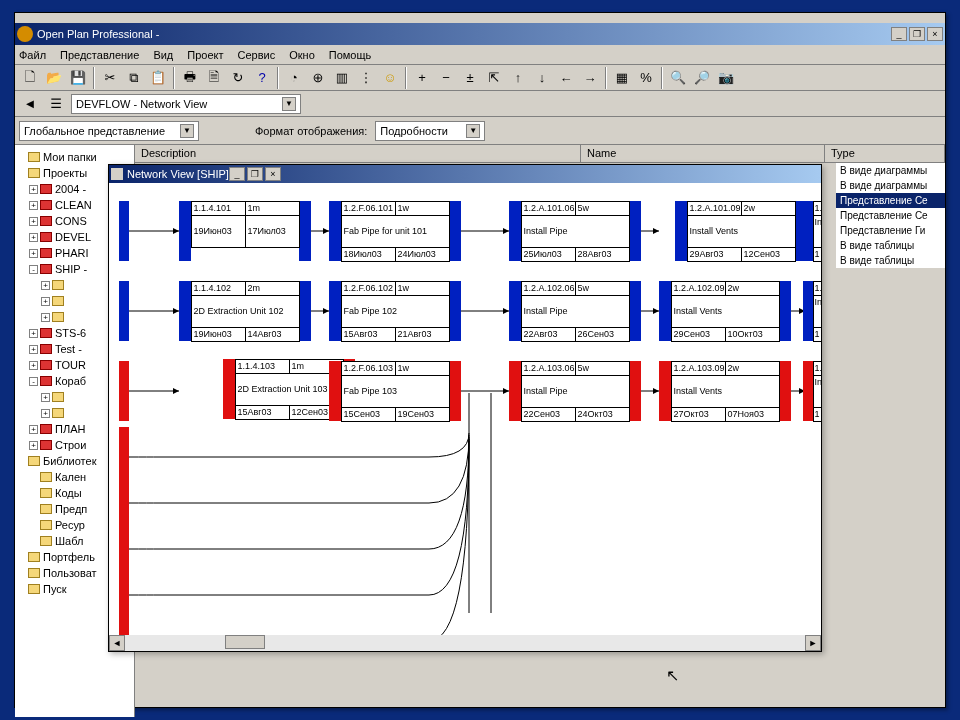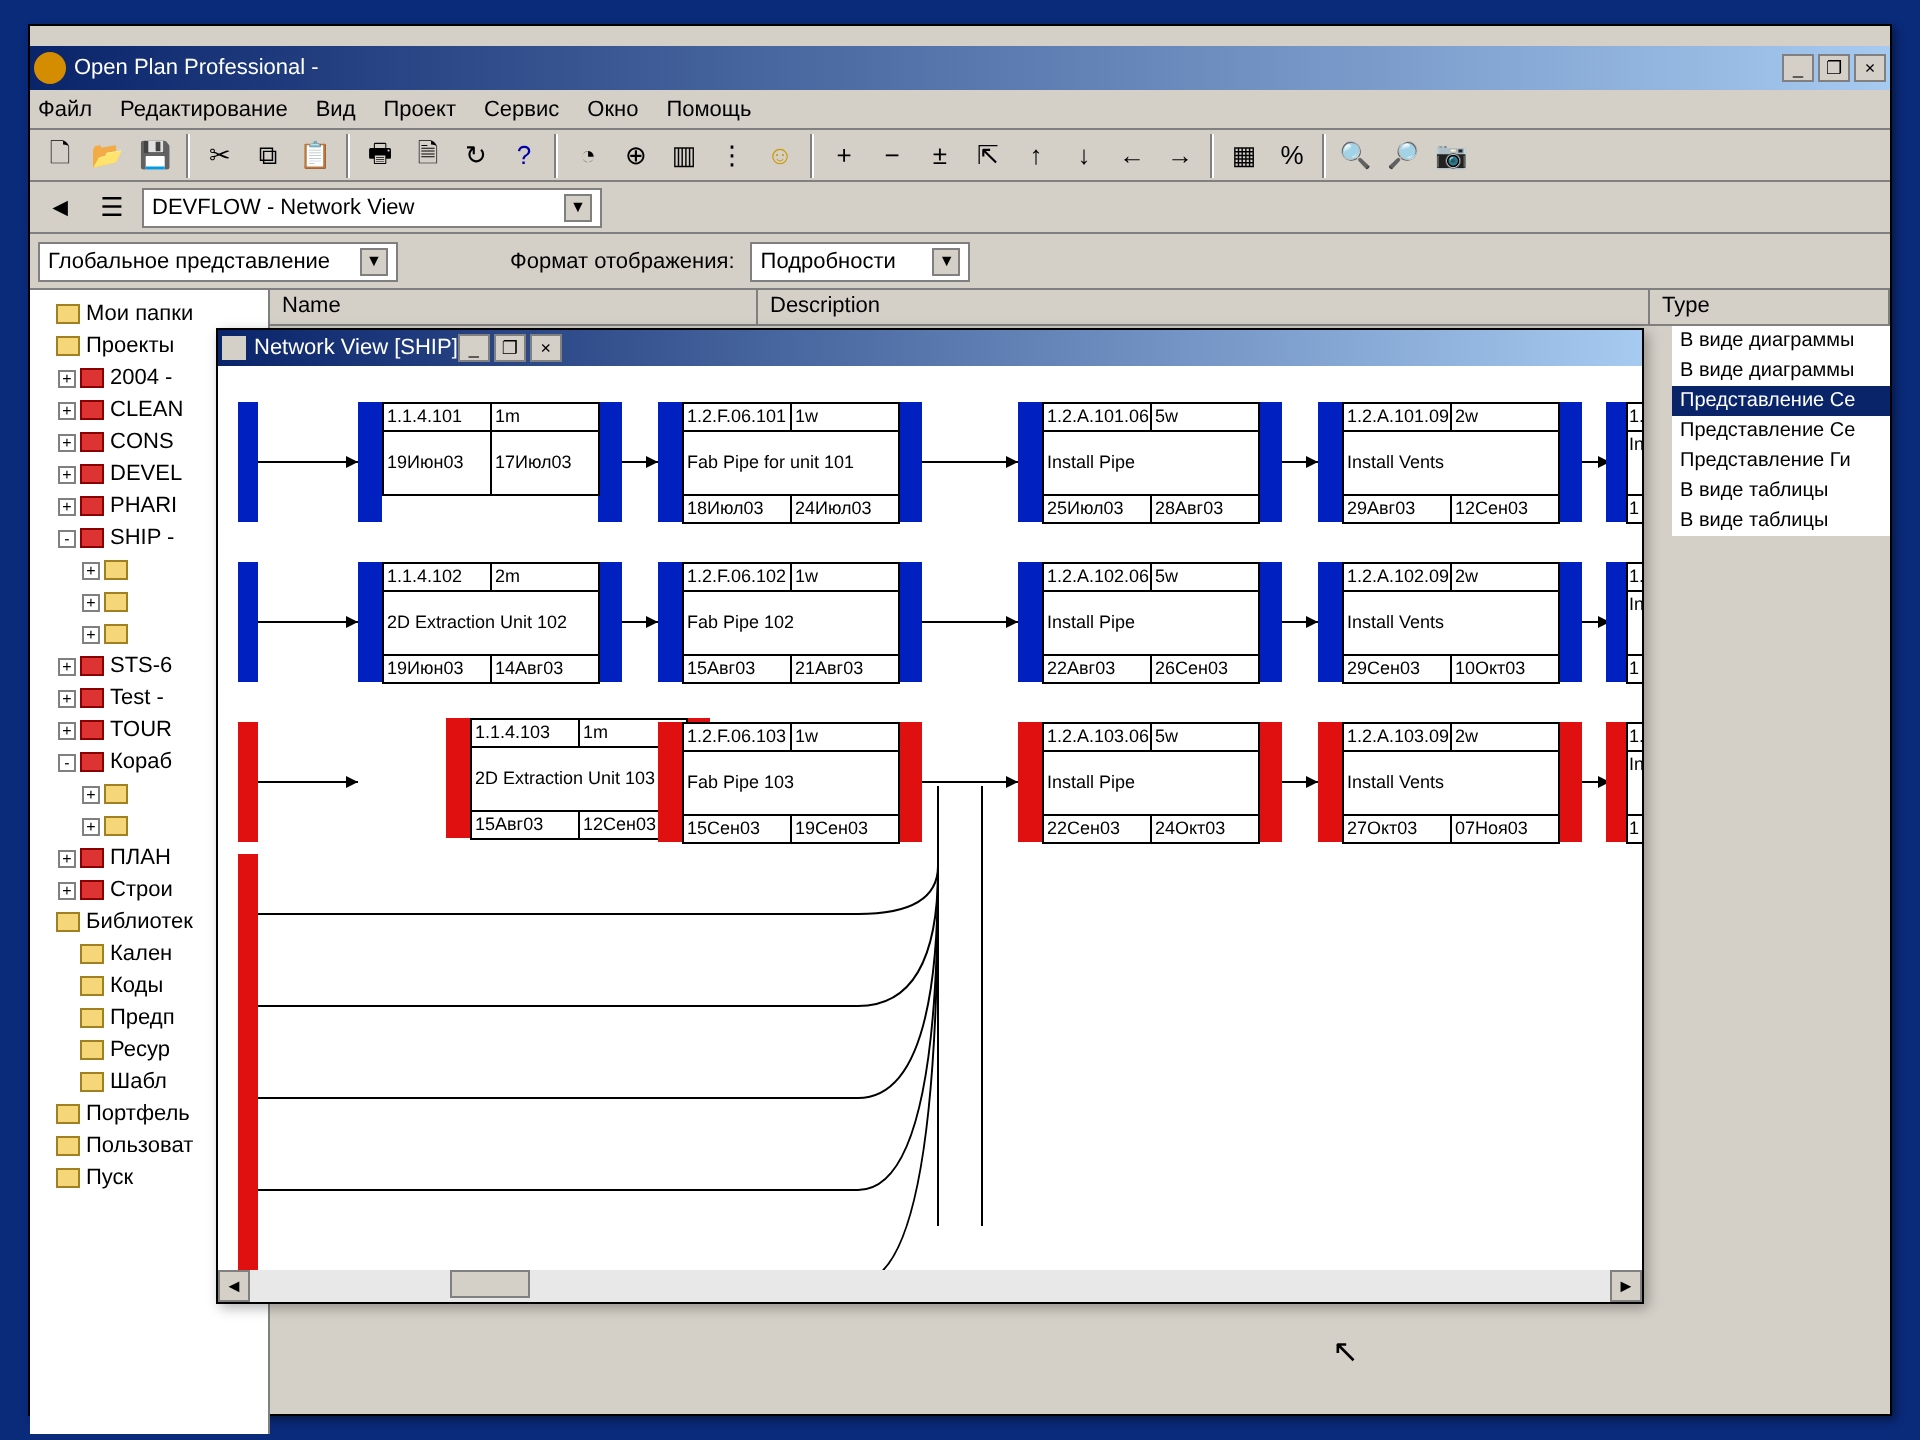--- a/index.html
+++ b/index.html
@@ -70,21 +70,21 @@
     <div class="spacer"></div>
     <div class="win-btns">
       <div class="win-btn">_</div>
       <div class="win-btn">❐</div>
       <div class="win-btn">×</div>
     </div>
   </div>
 
   <div class="menubar" id="menubar">
       <span>Файл</span>
-      <span>Редактирование</span>
+      <span>Представление</span>
       <span>Вид</span>
       <span>Проект</span>
       <span>Сервис</span>
       <span>Окно</span>
       <span>Помощь</span>
     </div>
 
   <div class="toolbar">
     <div class="tbtn">🗋</div>
     <div class="tbtn">📂</div>
@@ -309,22 +309,22 @@
           <span>Пользоват</span>
         </div>
         <div class="tree-row">
           <span class="ind" style="width: 0px;"></span>
           <span style="width: 11px; display: inline-block;"></span>
           <span class="fi folder"></span>
           <span>Пуск</span>
         </div>
       </div>
     <div class="cols">
+      <div class="col" style="flex:1">Description</div>
       <div class="col" style="flex:0 0 244px">Name</div>
-      <div class="col" style="flex:1">Description</div>
       <div class="col" style="flex:0 0 120px">Type</div>
     </div>
     <div class="rlist" id="rlist">
         <div>В виде диаграммы</div>
         <div>В виде диаграммы</div>
         <div class="sel">Представление Се</div>
         <div>Представление Се</div>
         <div>Представление Ги</div>
         <div>В виде таблицы</div>
         <div>В виде таблицы</div>
@@ -457,21 +457,21 @@
         <div class="strip l"></div>
         <div class="strip r"></div>
         <div class="cells">
           <div>1.2.A.101.06</div>
           <div>5w</div>
           <div class="full">Install Pipe</div>
           <div>25Июл03</div>
           <div>28Авг03</div>
         </div>
       </div>
-      <div class="task-box blue" style="left: 550px; top: 18px;">
+      <div class="task-box blue" style="left: 566px; top: 18px;">
         <div class="strip l"></div>
         <div class="strip r"></div>
         <div class="cells">
           <div>1.2.A.101.09</div>
           <div>2w</div>
           <div class="full">Install Vents</div>
           <div>29Авг03</div>
           <div>12Сен03</div>
         </div>
       </div>

